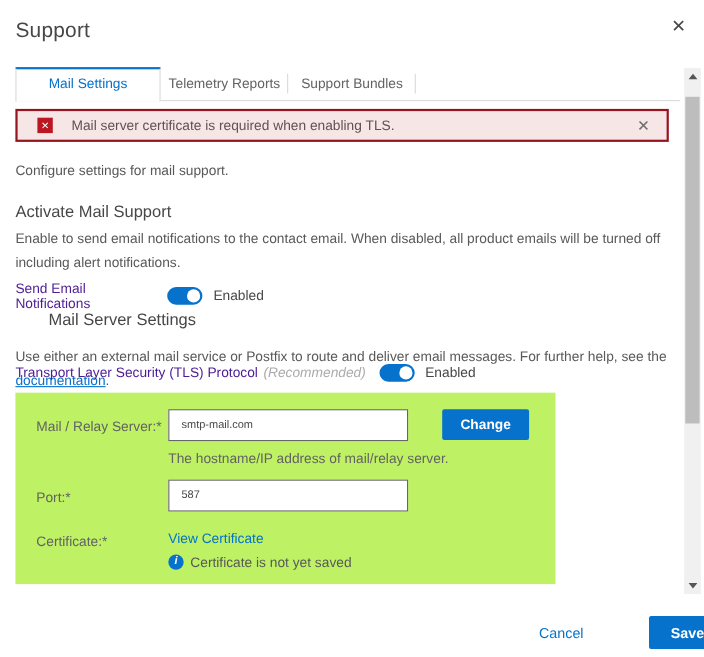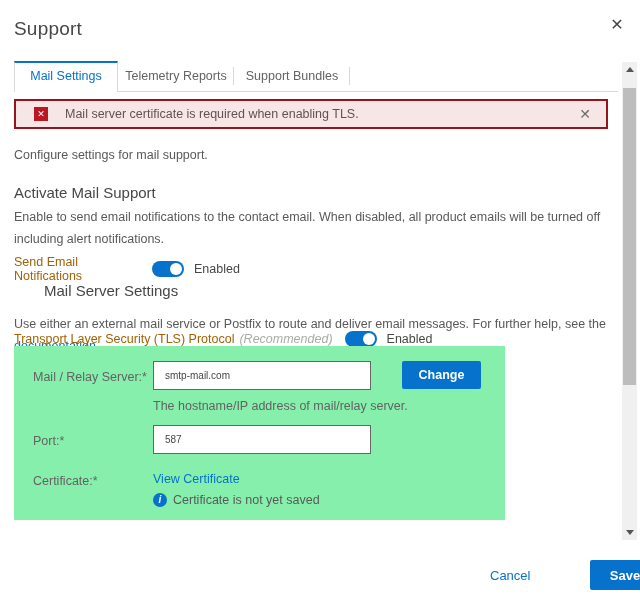--- a/index.html
+++ b/index.html
@@ -45,21 +45,21 @@
     border: 1px solid #d9d9d9;
     border-top: 2px solid #0672CB;
     border-bottom: none;
     margin-bottom: -1px;
     color: #0672CB;
   }
   .tab.inactive::after {
     content: ""; position: absolute; right: 0; top: 6px;
     width: 1px; height: 18px; background: #d9d9d9;
   }
-  .tab-mail { width: 104px; }
+  .tab-mail { width: 132px; }
   .tab-telemetry { width: 116px; }
   .tab-bundles { width: 116px; }
 
   
   .scrollbar {
     position: absolute; left: 622px; top: 62px; width: 15px; height: 478px;
     background: #f0f0f0;
   }
   .sb-btn {
     position: absolute; left: 0; width: 15px; height: 15px;
@@ -128,31 +128,31 @@
   .toggle {
     width: 32px; height: 16px; border-radius: 8px;
     background: #0672CB; position: relative; cursor: pointer;
     flex: 0 0 auto;
   }
   .toggle .knob {
     position: absolute; right: 2px; top: 2px;
     width: 12px; height: 12px; border-radius: 50%;
     background: #ffffff;
   }
-  .toggle-label { color: #a16207; }
+  .toggle-label { color: #4c1d95; }
   .row-send .toggle-label { width: 132px; }
   .row-send .toggle { margin-left: 6px; }
   .toggle-state { margin-left: 10px; color: #474747; }
   .tls-note { font-style: italic; color: #ababab; margin-left: 5px; }
   .row-tls .toggle { margin-left: 12px; }
 
   
   .panel {
-    position: absolute; left: 14px; top: 346px; width: 491px; height: 174px;
-    background: #86efac;
+    position: absolute; left: 14px; top: 357px; width: 491px; height: 174px;
+    background: #bef264;
   }
   .fld-label { position: absolute; left: 19px; color: #636363; }
   .lbl-server { top: 24px; }
   .lbl-port { top: 88px; }
   .lbl-cert { top: 128px; }
   .fld-input {
     position: absolute; left: 139px; width: 218px; height: 29px;
     border: 1px solid #666666; background: #ffffff;
     font-family: "Liberation Sans", "DejaVu Sans", sans-serif;
     font-size: 10px; color: #474747; padding: 0 11px; outline: none;

